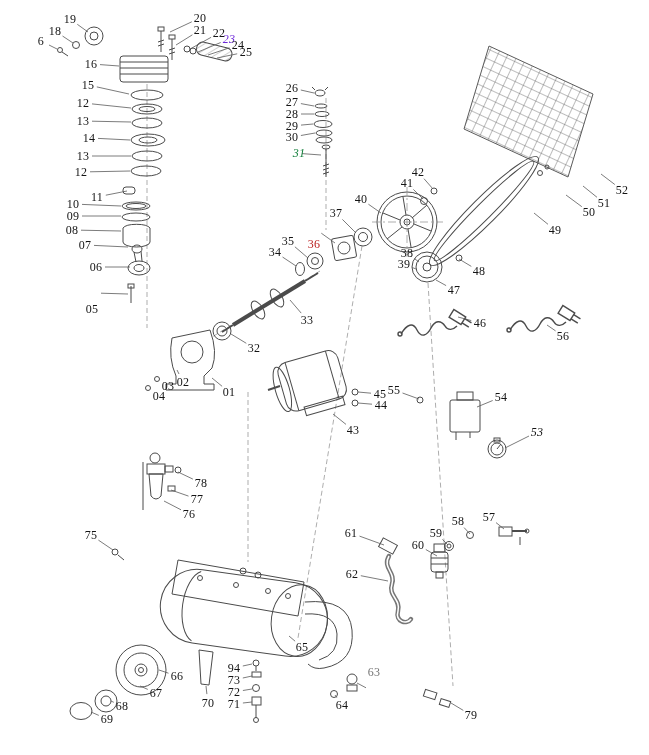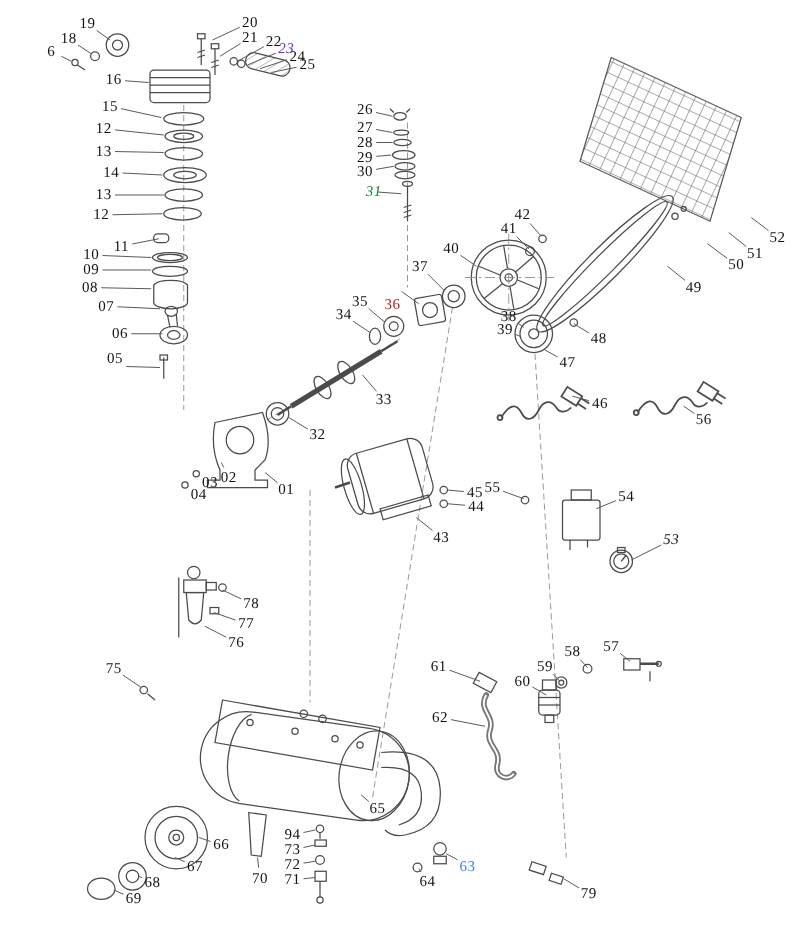--- a/index.html
+++ b/index.html
@@ -403,21 +403,21 @@
       <line x1="188.5" y1="496.1" x2="171" y2="490" stroke="#5a5a5a" stroke-width="0.8"></line>
       <line x1="192.9" y1="479.1" x2="178" y2="472" stroke="#5a5a5a" stroke-width="0.8"></line>
       <line x1="463.3" y1="710.4" x2="451" y2="703" stroke="#5a5a5a" stroke-width="0.8"></line>
     </svg>
 
   <div class="layer" id="label-layer">
       <div class="part-label" style="left: 229px; top: 392px; color: rgb(20, 20, 20);">01</div>
       <div class="part-label" style="left: 183px; top: 382px; color: rgb(20, 20, 20);">02</div>
       <div class="part-label" style="left: 168px; top: 386px; color: rgb(20, 20, 20);">03</div>
       <div class="part-label" style="left: 159px; top: 396px; color: rgb(20, 20, 20);">04</div>
-      <div class="part-label" style="left: 92px; top: 287px; color: rgb(20, 20, 20);">05</div>
+      <div class="part-label" style="left: 92px; top: 309px; color: rgb(20, 20, 20);">05</div>
       <div class="part-label" style="left: 96px; top: 267px; color: rgb(20, 20, 20);">06</div>
       <div class="part-label" style="left: 85px; top: 245px; color: rgb(20, 20, 20);">07</div>
       <div class="part-label" style="left: 72px; top: 230px; color: rgb(20, 20, 20);">08</div>
       <div class="part-label" style="left: 73px; top: 216px; color: rgb(20, 20, 20);">09</div>
       <div class="part-label" style="left: 73px; top: 204px; color: rgb(20, 20, 20);">10</div>
       <div class="part-label" style="left: 97px; top: 197px; color: rgb(20, 20, 20);">11</div>
       <div class="part-label" style="left: 83px; top: 103px; color: rgb(20, 20, 20);">12</div>
       <div class="part-label" style="left: 81px; top: 172px; color: rgb(20, 20, 20);">12</div>
       <div class="part-label" style="left: 83px; top: 121px; color: rgb(20, 20, 20);">13</div>
       <div class="part-label" style="left: 83px; top: 156px; color: rgb(20, 20, 20);">13</div>
@@ -463,21 +463,21 @@
       <div class="part-label" style="left: 537px; top: 432px; color: rgb(20, 20, 20); font-style: italic;">53</div>
       <div class="part-label" style="left: 501px; top: 397px; color: rgb(20, 20, 20);">54</div>
       <div class="part-label" style="left: 394px; top: 390px; color: rgb(20, 20, 20);">55</div>
       <div class="part-label" style="left: 563px; top: 336px; color: rgb(20, 20, 20);">56</div>
       <div class="part-label" style="left: 489px; top: 517px; color: rgb(20, 20, 20);">57</div>
       <div class="part-label" style="left: 458px; top: 521px; color: rgb(20, 20, 20);">58</div>
       <div class="part-label" style="left: 436px; top: 533px; color: rgb(20, 20, 20);">59</div>
       <div class="part-label" style="left: 418px; top: 545px; color: rgb(20, 20, 20);">60</div>
       <div class="part-label" style="left: 351px; top: 533px; color: rgb(20, 20, 20);">61</div>
       <div class="part-label" style="left: 352px; top: 574px; color: rgb(20, 20, 20);">62</div>
-      <div class="part-label" style="left: 374px; top: 693px; color: #3b82f6;">63</div>
+      <div class="part-label" style="left: 374px; top: 672px; color: #737373;">63</div>
       <div class="part-label" style="left: 342px; top: 705px; color: rgb(20, 20, 20);">64</div>
       <div class="part-label" style="left: 302px; top: 647px; color: rgb(20, 20, 20);">65</div>
       <div class="part-label" style="left: 177px; top: 676px; color: rgb(20, 20, 20);">66</div>
       <div class="part-label" style="left: 156px; top: 693px; color: rgb(20, 20, 20);">67</div>
       <div class="part-label" style="left: 122px; top: 706px; color: rgb(20, 20, 20);">68</div>
       <div class="part-label" style="left: 107px; top: 719px; color: rgb(20, 20, 20);">69</div>
       <div class="part-label" style="left: 208px; top: 703px; color: rgb(20, 20, 20);">70</div>
       <div class="part-label" style="left: 234px; top: 704px; color: rgb(20, 20, 20);">71</div>
       <div class="part-label" style="left: 234px; top: 692px; color: rgb(20, 20, 20);">72</div>
       <div class="part-label" style="left: 234px; top: 680px; color: rgb(20, 20, 20);">73</div>

